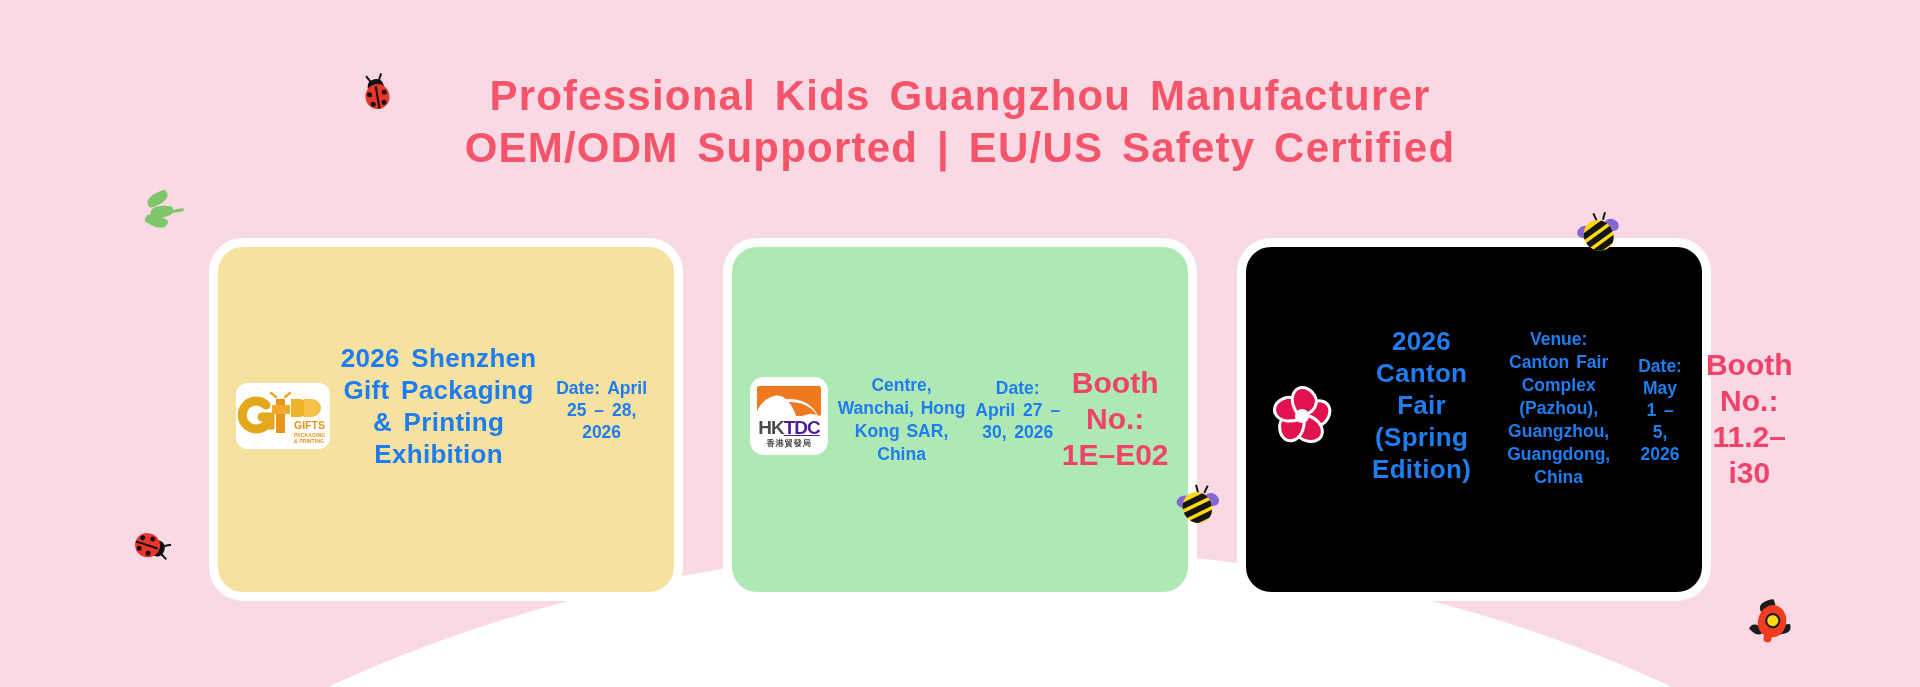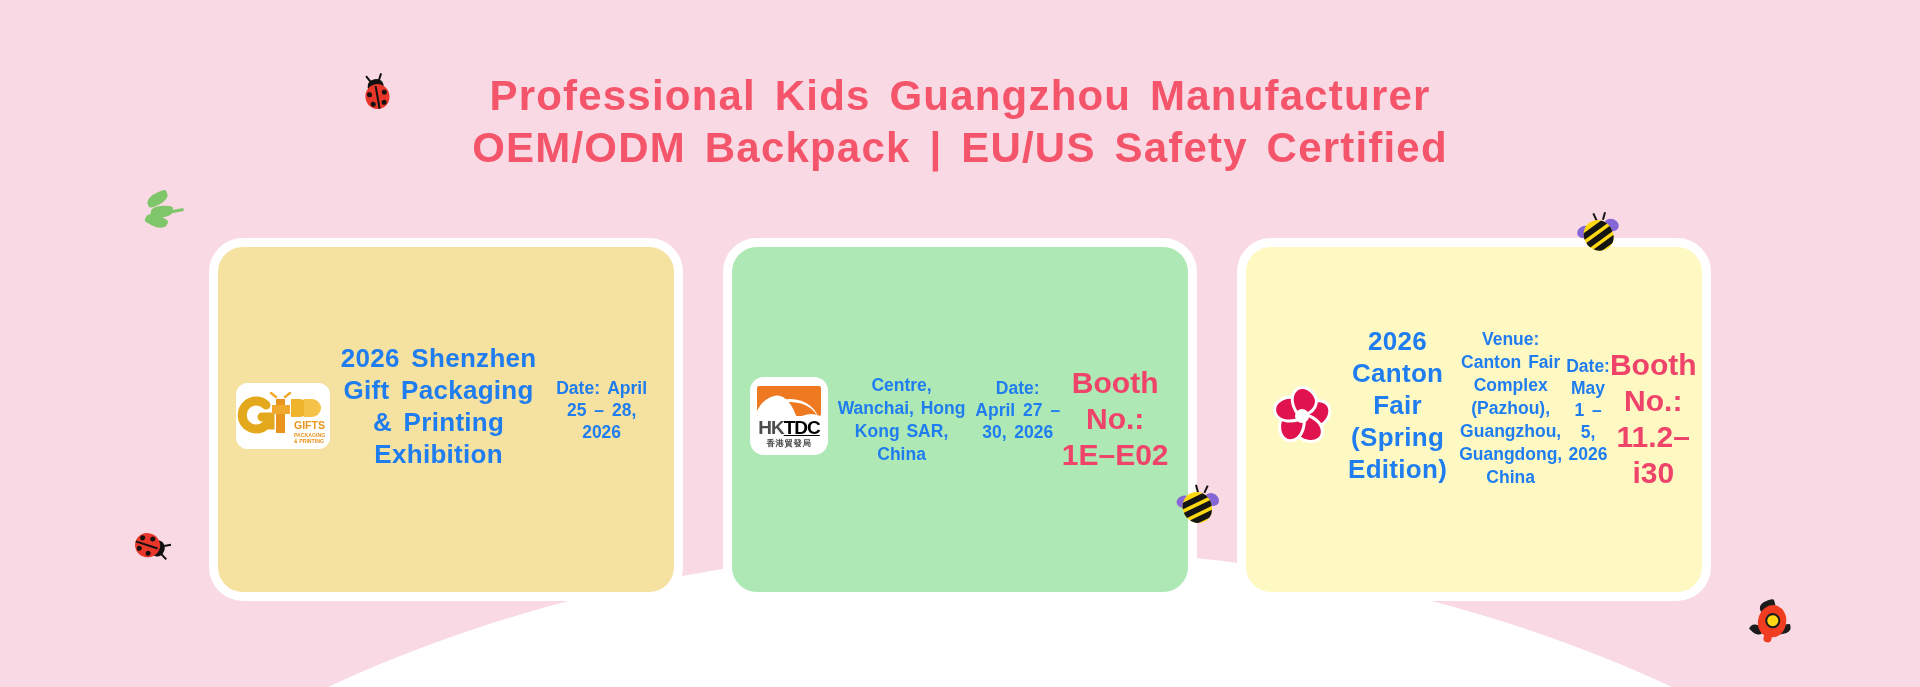--- a/index.html
+++ b/index.html
@@ -71,21 +71,21 @@
     border-radius: 34px;
     border: 9px solid #ffffff;
     padding: 18px 18px 22px;
     display: flex;
     flex-direction: row;
     align-items: center;
     text-align: center;
   }
   .card.c1 { background: #f5e1a0; }
   .card.c2 { background: #aee8b4; }
-  .card.c3 { background: #fef9c3; }
+  .card.c3 { background: #000000; gap: 24px; }
 
   .logo-wrap {
     height: 82px;
     display: flex;
     align-items: center;
     justify-content: center;
     margin-top: 6px;
     margin-bottom: 10px;
   }
 
@@ -180,21 +180,21 @@
     border-radius: 50% / 100% 100% 0 0;
   }
   .hktdc .txt {
     font-weight: 700;
     font-size: 19px;
     letter-spacing: -1px;
     line-height: 20px;
     margin-top: 2px;
   }
   .hktdc .txt .hk { color: #4c4c4c; }
-  .hktdc .txt .tdc { color: #000000; text-decoration: underline; }
+  .hktdc .txt .tdc { color: #4c1d95; text-decoration: underline; }
   .hktdc .cn {
     font-size: 8.5px;
     color: #4c4c4c;
     letter-spacing: .5px;
     line-height: 10px;
     font-weight: 700;
   }
 
   
   .flower {
@@ -326,21 +326,21 @@
 </style>
 </head>
 <body>
 
 <div id="stage">
 
   <div class="bottom-arc"></div>
 
   <div class="headline">
     <span class="l1">Professional Kids Guangzhou Manufacturer</span>
-    <span class="l2">OEM/ODM Backpack | EU/US Safety Certified</span>
+    <span class="l2">OEM/ODM Supported | EU/US Safety Certified</span>
   </div>
 
   <div class="cards">
 
     <div class="card c1">
       <div class="logo-wrap">
         <div class="logo-box gpp">
           <svg width="94" height="66" viewBox="0 0 94 66" aria-hidden="true">
             <rect x="0" y="0" width="94" height="66" rx="12" fill="#ffffff"></rect>
             <path d="M30 22 a14 14 0 1 0 0 20 h4 v-8 h-8" fill="none" stroke="#e3a81c" stroke-width="9" stroke-linecap="round"></path>

